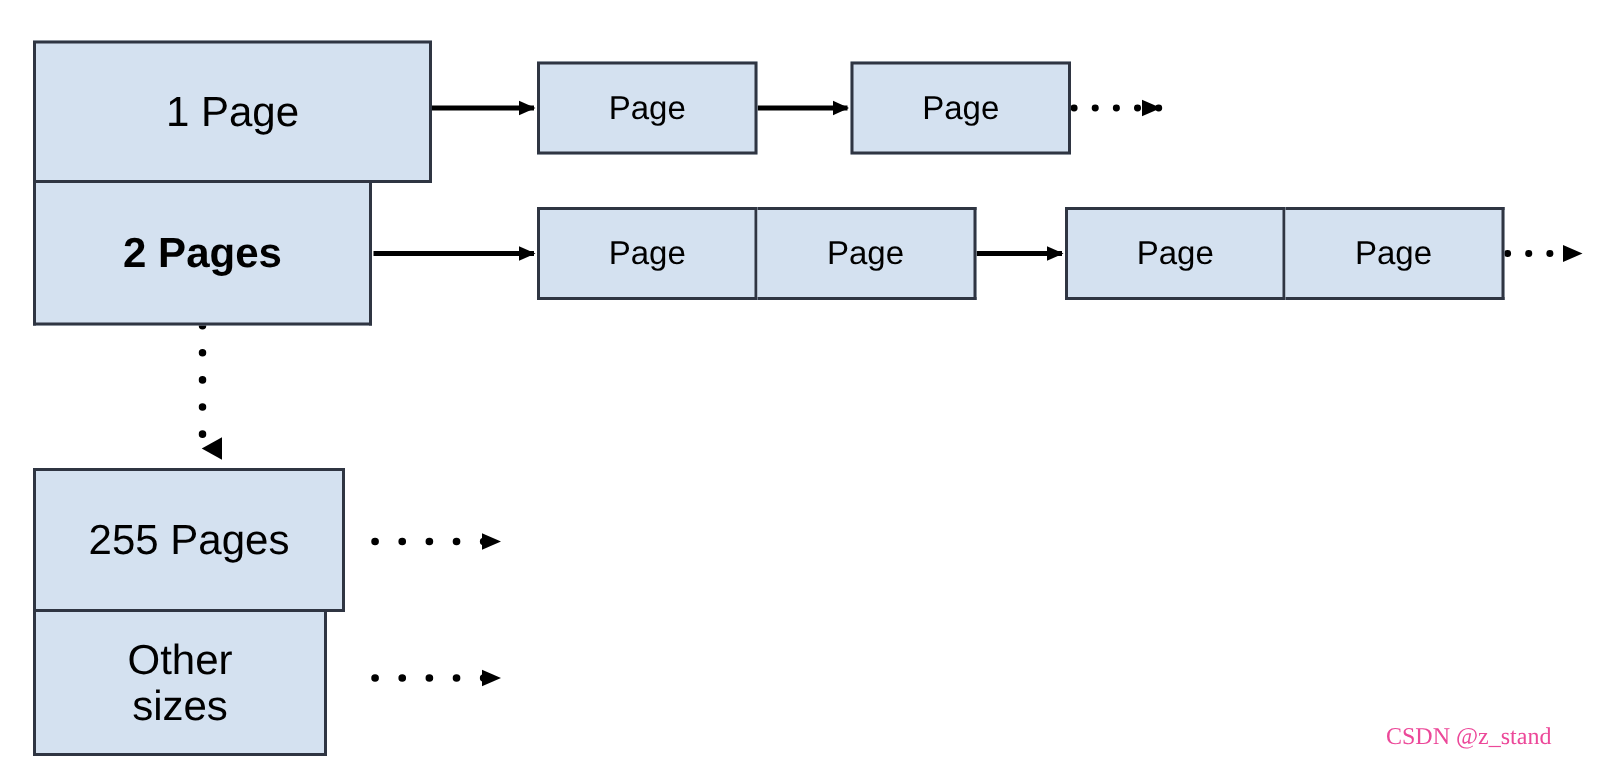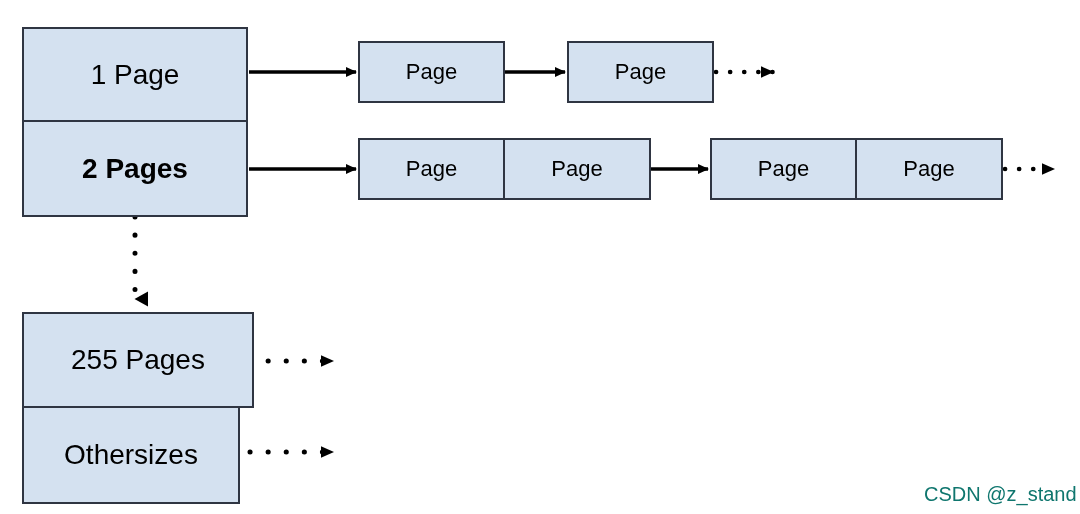--- a/index.html
+++ b/index.html
@@ -45,23 +45,23 @@
     left: 0;
     top: 0;
     width: 1080px;
     height: 514px;
     overflow: visible;
     pointer-events: none;
   }
 
   .watermark {
     position: absolute;
-    color: #0f766e;
-    font-size: 20px;
-    font-family: Liberation Sans, sans-serif;
+    color: #ec4899;
+    font-size: 16px;
+    font-family: Liberation Serif, serif;
     white-space: nowrap;
   }
 </style>
 </head>
 <body>
 
 <div id="canvas">
 
   <svg class="conn" viewBox="0 0 1080 514" xmlns="http://www.w3.org/2000/svg">
     <defs>
@@ -88,33 +88,33 @@
 
     <line x1="1005" y1="169" x2="1054" y2="169" stroke="#000000" stroke-width="4.6" stroke-linecap="round" stroke-dasharray="0.1 14" marker-end="url(#arrowDotted)"></line>
 
     <line x1="135" y1="217" x2="135" y2="299" stroke="#000000" stroke-width="5" stroke-linecap="round" stroke-dasharray="0.1 18" marker-end="url(#arrowDown)"></line>
 
     <line x1="250" y1="361" x2="333" y2="361" stroke="#000000" stroke-width="5" stroke-linecap="round" stroke-dasharray="0.1 18" marker-end="url(#arrowDotted)"></line>
 
     <line x1="250" y1="452" x2="333" y2="452" stroke="#000000" stroke-width="5" stroke-linecap="round" stroke-dasharray="0.1 18" marker-end="url(#arrowDotted)"></line>
   </svg>
 
-  <div class="box size-cell" style="left:22px; top:27px; width:226px; height:95px;">
+  <div class="box size-cell" style="left:22px; top:27px; width:266px; height:95px;">
     <span>1 Page</span>
   </div>
 
   <div class="box size-cell no-top" style="left:22px; top:122px; width:226px; height:95px;font-weight:bold;">
     <span>2 Pages</span>
   </div>
 
-  <div class="box size-cell" style="left:22px; top:312px; width:232px; height:96px;">
+  <div class="box size-cell" style="left:22px; top:312px; width:208px; height:96px;">
     <span>255 Pages</span>
   </div>
 
-  <div class="box size-cell no-top" style="left:22px; top:408px; width:218px; height:96px; flex-direction:row;">
+  <div class="box size-cell no-top" style="left:22px; top:408px; width:196px; height:96px; flex-direction:column;">
     <span>Other</span>
     <span>sizes</span>
   </div>
 
   <div class="box page-cell" style="left:358px; top:41px; width:147px; height:62px;">
     <span>Page</span>
   </div>
 
   <div class="box page-cell" style="left:567px; top:41px; width:147px; height:62px;">
     <span>Page</span>

